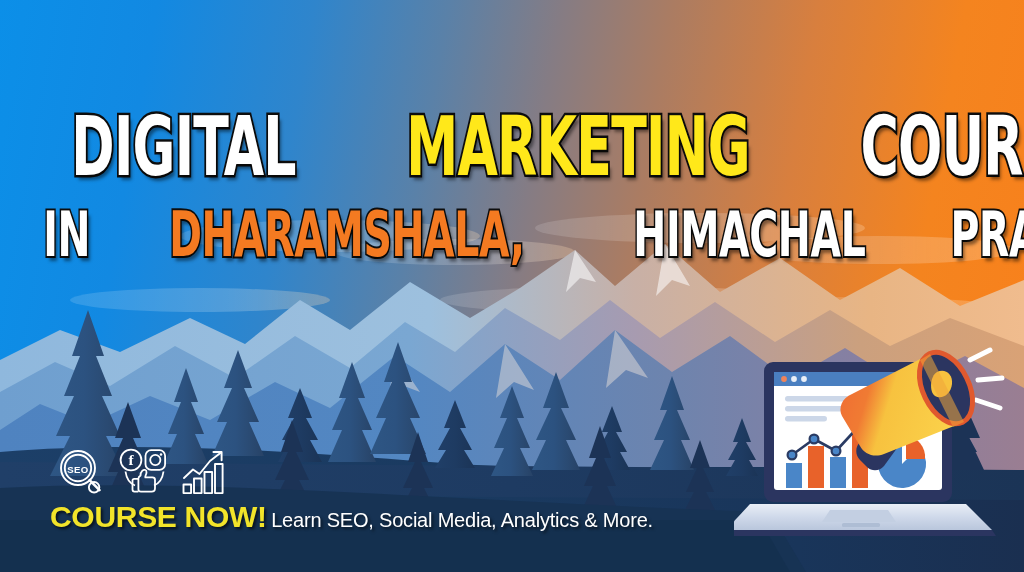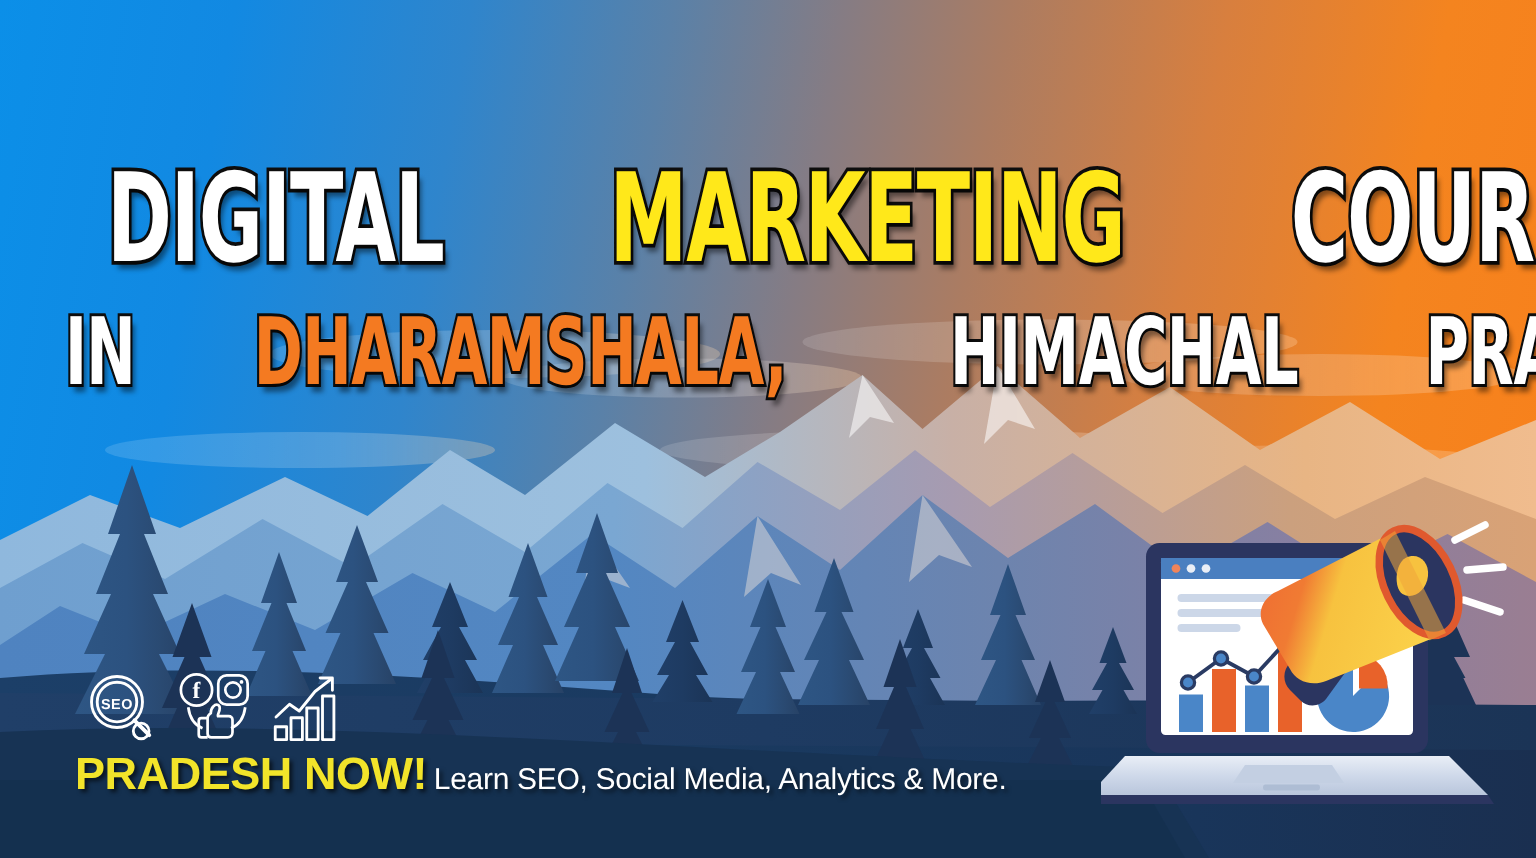--- a/index.html
+++ b/index.html
@@ -344,21 +344,21 @@
 
         <rect x="3.5" y="37.5" width="7.6" height="8.6"></rect>
         <rect x="14.0" y="31.5" width="7.6" height="14.6"></rect>
         <rect x="24.5" y="25.0" width="7.6" height="21.1"></rect>
         <rect x="35.0" y="17.0" width="7.6" height="29.1"></rect>
       </g>
     </svg>
   </div>
 
   <div class="cta">
-    <span class="cta-strong">PRADESH NOW!</span>
+    <span class="cta-strong">COURSE NOW!</span>
     <span class="cta-rest">Learn SEO, Social Media, Analytics &amp; More.</span>
   </div>
 
   <svg class="artwork" viewBox="0 0 290 240">
     <defs>
       <linearGradient id="lapBase" x1="0" y1="0" x2="0" y2="1">
         <stop offset="0" stop-color="#e9eef6"></stop>
         <stop offset="0.5" stop-color="#cfd9ea"></stop>
         <stop offset="1" stop-color="#b9c6dc"></stop>
       </linearGradient>

